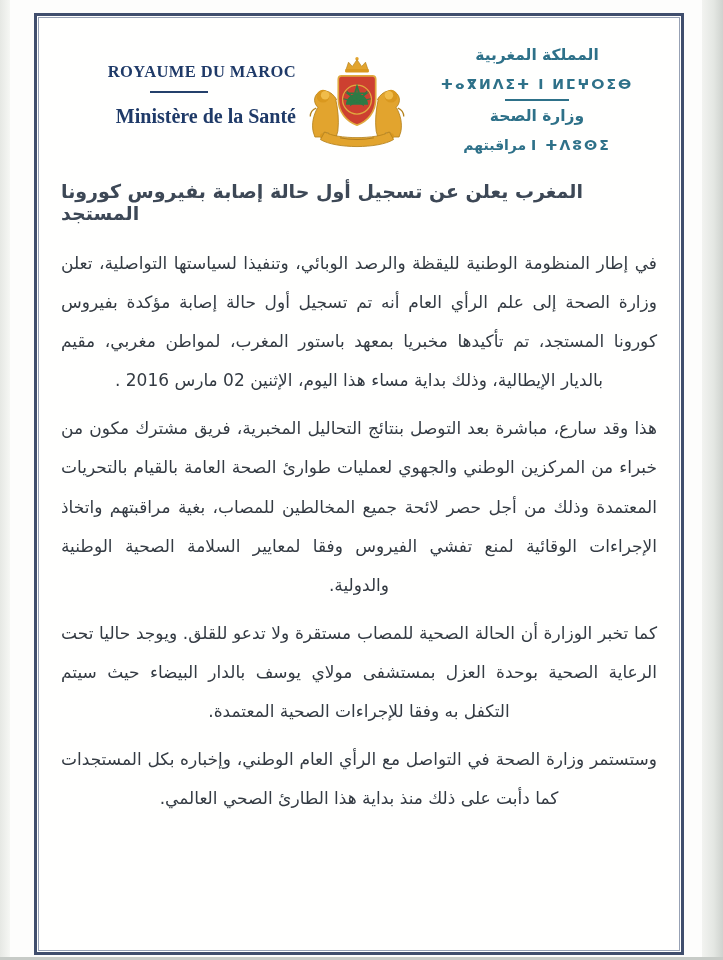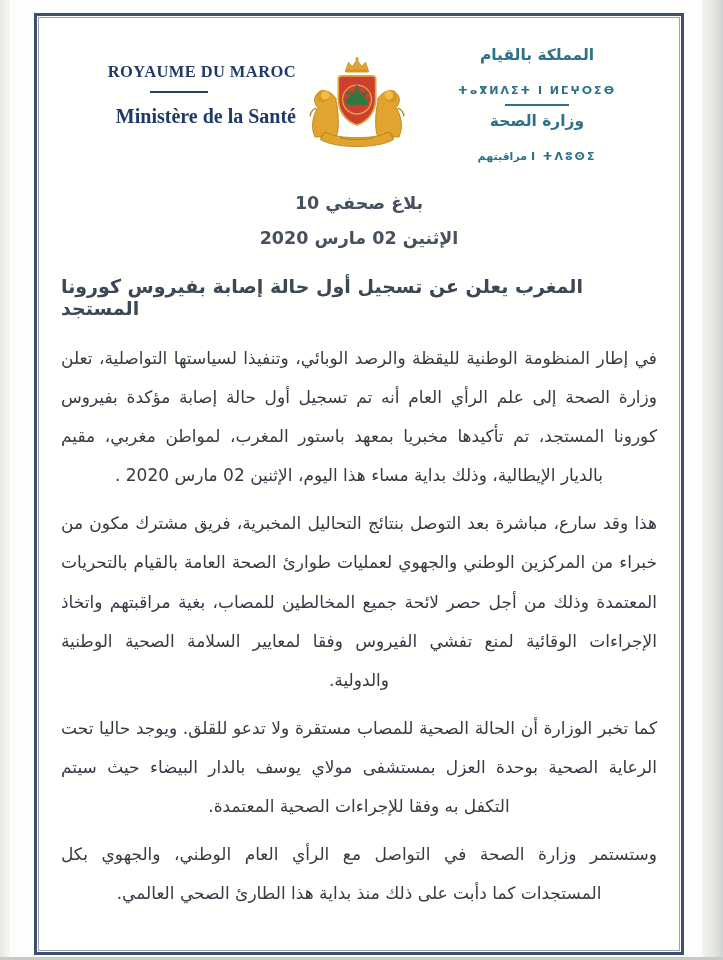--- a/index.html
+++ b/index.html
@@ -33,21 +33,21 @@
 
   
   .hdr{display:flex;justify-content:space-between;align-items:flex-start;}
   .hdr-left{width:235px;text-align:right;margin-top:22px;
     color:#1f3a68;font-family:"Liberation Serif","DejaVu Serif",serif;font-weight:bold;}
   .hdr-left .l1{font-size:16.5px;letter-spacing:.4px;}
   .hdr-left .sep{width:58px;height:2px;background:#24406b;margin:9px auto 12px;}
   .hdr-left .l2{font-size:20px;}
   .hdr-right{width:240px;text-align:center;margin-top:6px;color:#2e7189;font-weight:bold;}
   .hdr-right .ar{font-size:15.5px;direction:rtl;}
-  .hdr-right .tf{font-size:11px;letter-spacing:2px;margin-top:20px;}
+  .hdr-right .tf{font-size:14px;letter-spacing:2px;margin-top:12px;}
   .hdr-right .sep{width:64px;height:2px;background:#2e7189;margin:7px auto 6px;}
   .emblem{width:102px;height:98px;flex:0 0 auto;margin-top:14px;}
 
   
   .meta{margin-top:30px;text-align:center;color:#46505f;font-weight:bold;}
   .meta .m1{font-size:17.5px;direction:rtl;}
   .meta .m2{font-size:17.5px;direction:rtl;margin-top:15px;}
   .title{margin-top:27px;text-align:left;direction:rtl;
     font-size:19px;font-weight:bold;color:#3d4856;}
 
@@ -120,36 +120,32 @@
 
         <g>
           <circle cx="20" cy="95" r="3.5" fill="#d9981f"></circle>
           <circle cx="100" cy="95" r="3.5" fill="#d9981f"></circle>
           <path d="M22,90 c14,9 62,9 76,0 l5,9 c-18,11 -68,11 -86,0 z" fill="#e2a42e" stroke="#b5821c" stroke-width="1"></path>
           <path d="M40,97 q20,4 40,0" stroke="#7a5510" stroke-width="1" fill="none" opacity="0.55"></path>
         </g>
       </svg>
 
       <div class="hdr-right">
-        <div class="ar">المملكة بالقيام</div>
+        <div class="ar">المملكة المغربية</div>
         <div class="tf">ⵜⴰⴳⵍⴷⵉⵜ ⵏ ⵍⵎⵖⵔⵉⴱ</div>
         <div class="sep"></div>
         <div class="ar">وزارة الصحة</div>
         <div class="tf">مراقبتهم ⵏ ⵜⴷⵓⵙⵉ</div>
       </div>
     </div>
 
-    <div class="meta">
-      <div class="m1">بلاغ صحفي 10</div>
-      <div class="m2">الإثنين 02 مارس 2020</div>
-    </div>
 
     <div class="title">المغرب يعلن عن تسجيل أول حالة إصابة بفيروس كورونا المستجد</div>
 
     <div class="paras">
-      <p>في إطار المنظومة الوطنية لليقظة والرصد الوبائي، وتنفيذا لسياستها التواصلية، تعلن وزارة الصحة إلى علم الرأي العام أنه تم تسجيل أول حالة إصابة مؤكدة بفيروس كورونا المستجد، تم تأكيدها مخبريا بمعهد باستور المغرب، لمواطن مغربي، مقيم بالديار الإيطالية، وذلك بداية مساء هذا اليوم، الإثنين 02 مارس 2020 .</p>
+      <p>في إطار المنظومة الوطنية لليقظة والرصد الوبائي، وتنفيذا لسياستها التواصلية، تعلن وزارة الصحة إلى علم الرأي العام أنه تم تسجيل أول حالة إصابة مؤكدة بفيروس كورونا المستجد، تم تأكيدها مخبريا بمعهد باستور المغرب، لمواطن مغربي، مقيم بالديار الإيطالية، وذلك بداية مساء هذا اليوم، الإثنين 02 مارس 2016 .</p>
       <p>هذا وقد سارع، مباشرة بعد التوصل بنتائج التحاليل المخبرية، فريق مشترك مكون من خبراء من المركزين الوطني والجهوي لعمليات طوارئ الصحة العامة بالقيام بالتحريات المعتمدة وذلك من أجل حصر لائحة جميع المخالطين للمصاب، بغية مراقبتهم واتخاذ الإجراءات الوقائية لمنع تفشي الفيروس وفقا لمعايير السلامة الصحية الوطنية والدولية.</p>
       <p>كما تخبر الوزارة أن الحالة الصحية للمصاب مستقرة ولا تدعو للقلق. ويوجد حاليا تحت الرعاية الصحية بوحدة العزل بمستشفى مولاي يوسف بالدار البيضاء حيث سيتم التكفل به وفقا للإجراءات الصحية المعتمدة.</p>
-      <p>وستستمر وزارة الصحة في التواصل مع الرأي العام الوطني، والجهوي بكل المستجدات كما دأبت على ذلك منذ بداية هذا الطارئ الصحي العالمي.</p>
+      <p>وستستمر وزارة الصحة في التواصل مع الرأي العام الوطني، وإخباره بكل المستجدات كما دأبت على ذلك منذ بداية هذا الطارئ الصحي العالمي.</p>
     </div>
 
   </div>
 </div>
 
 </body></html>

